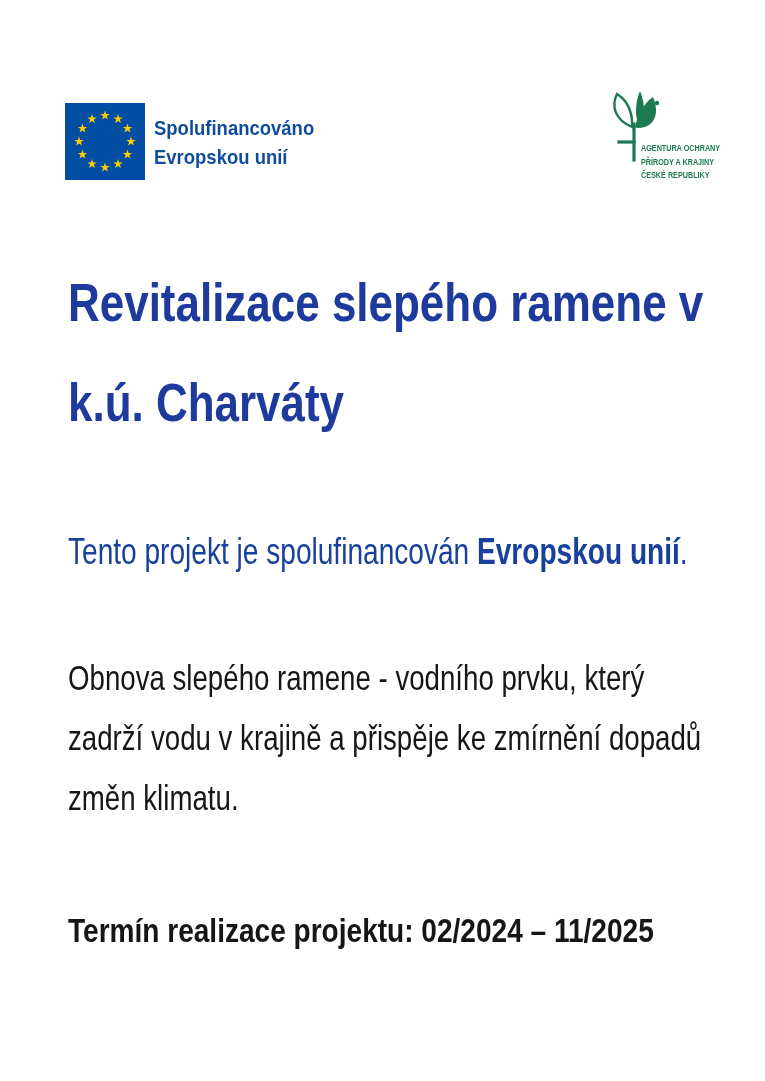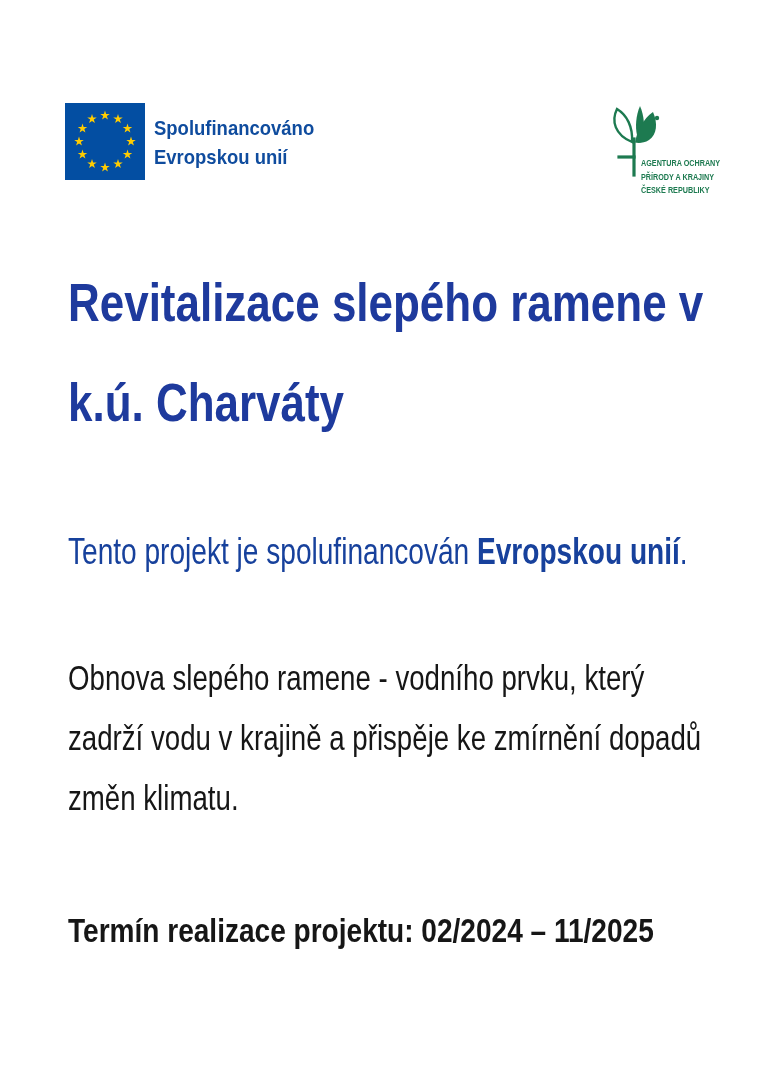--- a/index.html
+++ b/index.html
@@ -7,21 +7,21 @@
     position:relative;width:765px;height:1081px;background:#ffffff;
     overflow:hidden;font-family:"Liberation Sans",sans-serif;
   }
   
   .eu-block{position:absolute;left:65px;top:103px;display:flex;align-items:center;gap:9px;}
   .eu-flag{display:block;color:var(--eu-star-yellow);}
   .eu-text{
     color:var(--eu-text-blue);font-weight:700;font-size:21px;line-height:29px;
     white-space:nowrap;transform:scaleX(.88);transform-origin:0 50%;
   }
-  .aopk-block{position:absolute;left:607px;top:105px;width:155px;height:100px;}
+  .aopk-block{position:absolute;left:607px;top:90px;width:155px;height:100px;}
   .aopk-icon{position:absolute;left:0;top:0;}
   .aopk-text{
     position:absolute;left:34px;top:51px;color:var(--aopk-green);
     font-weight:700;font-size:9.5px;line-height:13.5px;white-space:nowrap;
   }
   .aopk-text div{transform:scaleX(.76);transform-origin:0 50%;width:max-content;}
   
   .title{position:absolute;left:68px;top:252px;margin:0;font-size:54px;font-weight:700;
     color:var(--title-blue);line-height:100px;}
   .title .tline{display:block;white-space:nowrap;width:max-content;

